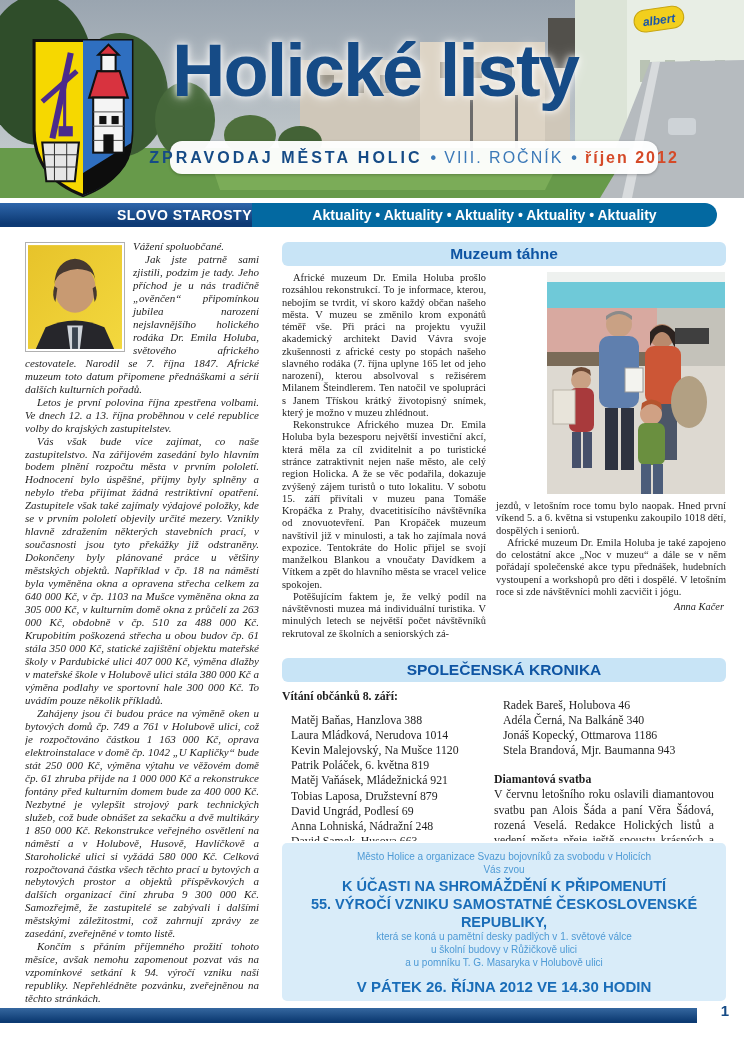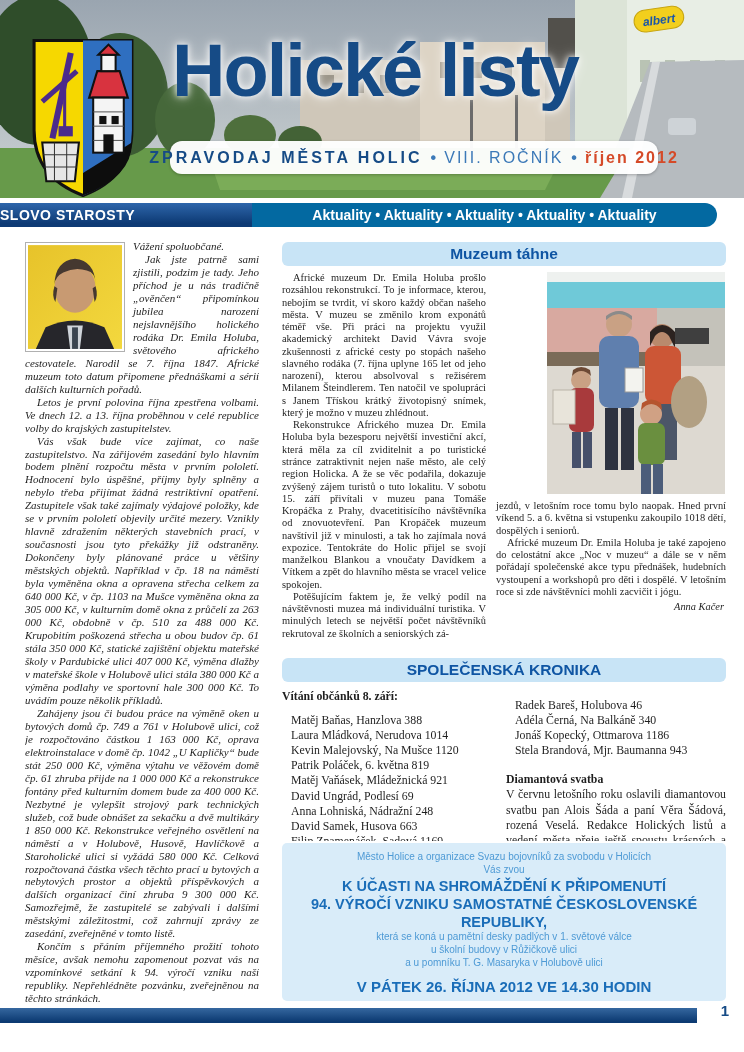--- a/index.html
+++ b/index.html
@@ -19,21 +19,21 @@
   .sub-1{color:#164b86;font-weight:bold;letter-spacing:3px;}
   .sub-sep{color:#3c79b8;font-weight:bold;}
   .sub-2{color:#3c79b8;letter-spacing:2px;}
   .sub-3{color:#d54a28;font-weight:bold;letter-spacing:2px;}
   .coat-of-arms{position:absolute;left:30px;top:36px;width:106px;height:164px;}
 
   
   .bar-left{position:absolute;left:0;top:203px;width:252px;height:24px;
       background:linear-gradient(180deg,#2e66ab 0%,#0d3a74 85%);
       color:#fff;font-family:"Liberation Sans",sans-serif;font-size:14px;font-weight:bold;
-      letter-spacing:.5px;text-align:left;line-height:24px;}
+      letter-spacing:.5px;text-align:right;line-height:24px;}
   .bar-right{position:absolute;left:252px;top:203px;width:465px;height:24px;
       background:#0369a1;border-radius:0 12px 12px 0;color:#fff;
       font-family:"Liberation Sans",sans-serif;font-size:14px;font-weight:bold;
       text-align:center;line-height:24px;}
 
   
   .col-left{position:absolute;left:25px;top:240px;width:234px;height:772px;overflow:hidden;
       font-style:italic;font-size:11px;line-height:1.18;text-align:justify;}
   .col-left p{margin:0;}
   .col-left p.ind{text-indent:12px;}
@@ -50,21 +50,21 @@
   .muzeum-body{margin-top:6px;height:378px;overflow:hidden;display:flex;gap:10px;}
   .mcol-a{width:204px;font-size:10.4px;line-height:1.18;text-align:justify;}
   .mcol-a p{margin:0;}
   .mcol-b{width:230px;font-size:10.4px;line-height:1.18;text-align:justify;}
   .mcol-b p{margin:0;}
   .ind{text-indent:11px;}
   .museum-photo{width:180px;height:222px;margin-left:auto;margin-bottom:6px;display:block;}
   .author{text-align:right;font-style:italic;margin-top:3px;padding-right:2px;}
 
   .kronika-bar{margin-top:8px;}
-  .kron-body{margin-top:7px;height:152px;overflow:hidden;display:flex;gap:12px;
+  .kron-body{margin-top:7px;height:152px;overflow:hidden;display:flex;gap:0;
       font-size:11.8px;line-height:1.28;}
   .kron-a{width:212px;}
   .kron-b{width:220px;}
   .kron-title{font-weight:bold;}
   .kron-list{margin:9px;padding:0;list-style:none;}
   .svatba-title{font-weight:bold;margin-top:14px;}
   .svatba-text{margin:0;text-align:justify;}
 
   
   .invitation{position:absolute;left:282px;top:843px;width:444px;height:158px;
@@ -264,20 +264,21 @@
 
     <div class="kron-body">
       <div class="kron-a">
         <div class="kron-title">Vítání občánků 8. září:</div>
         <ul class="kron-list">
           <li>Matěj Baňas, Hanzlova 388</li>
           <li>Laura Mládková, Nerudova 1014</li>
           <li>Kevin Malejovský, Na Mušce 1120</li>
           <li>Patrik Poláček, 6. května 819</li>
           <li>Matěj Vaňásek, Mládežnická 921</li>
+          <li>Tobias Laposa, Družstevní 879</li>
           <li>David Ungrád, Podlesí 69</li>
           <li>Anna Lohniská, Nádražní 248</li>
           <li>David Samek, Husova 663</li>
           <li>Filip Znamenáček, Sadová 1169</li>
         </ul>
       </div>
       <div class="kron-b">
         <ul class="kron-list">
           <li>Radek Bareš, Holubova 46</li>
           <li>Adéla Černá, Na Balkáně 340</li>
@@ -287,21 +288,21 @@
         <div class="svatba-title">Diamantová svatba</div>
         <p class="svatba-text">V červnu letošního roku oslavili diamantovou svatbu pan Alois Šáda a paní Věra Šádová, rozená Veselá. Redakce Holických listů a vedení města přeje ještě spoustu krásných a společně prožitých roků.</p>
       </div>
     </div>
   </div>
 
   <div class="invitation">
     <p class="inv-line">Město Holice a organizace Svazu bojovníků za svobodu v Holicích</p>
     <p class="inv-line">Vás zvou</p>
     <p class="inv-strong sp-t">K ÚČASTI NA SHROMÁŽDĚNÍ K PŘIPOMENUTÍ</p>
-    <p class="inv-strong">94. VÝROČÍ VZNIKU SAMOSTATNÉ ČESKOSLOVENSKÉ REPUBLIKY,</p>
+    <p class="inv-strong">55. VÝROČÍ VZNIKU SAMOSTATNÉ ČESKOSLOVENSKÉ REPUBLIKY,</p>
     <p class="inv-line sp-t">která se koná u pamětní desky padlých v 1. světové válce</p>
     <p class="inv-line">u školní budovy v Růžičkově ulici</p>
     <p class="inv-line">a u pomníku T. G. Masaryka v Holubově ulici</p>
     <p class="inv-time">V PÁTEK 26. ŘÍJNA 2012 VE 14.30 HODIN</p>
   </div>
 
   <div class="footer-bar"></div>
   <div class="page-num">1</div>
 
 </div>

